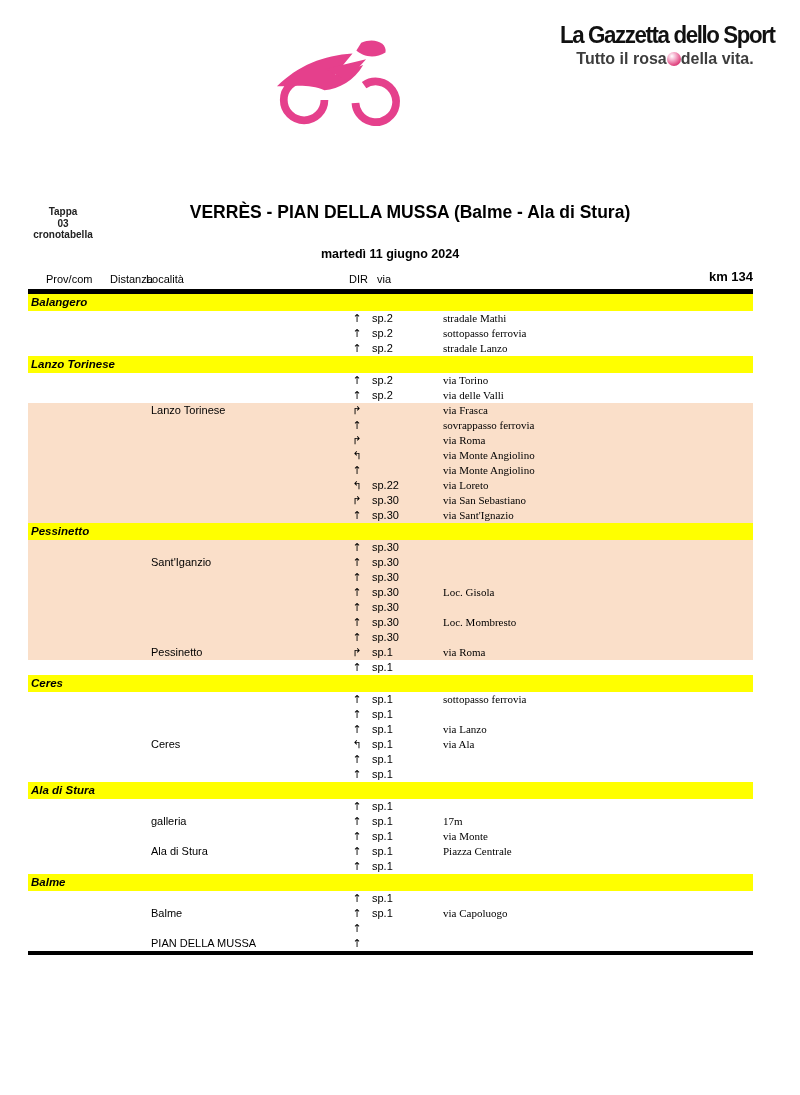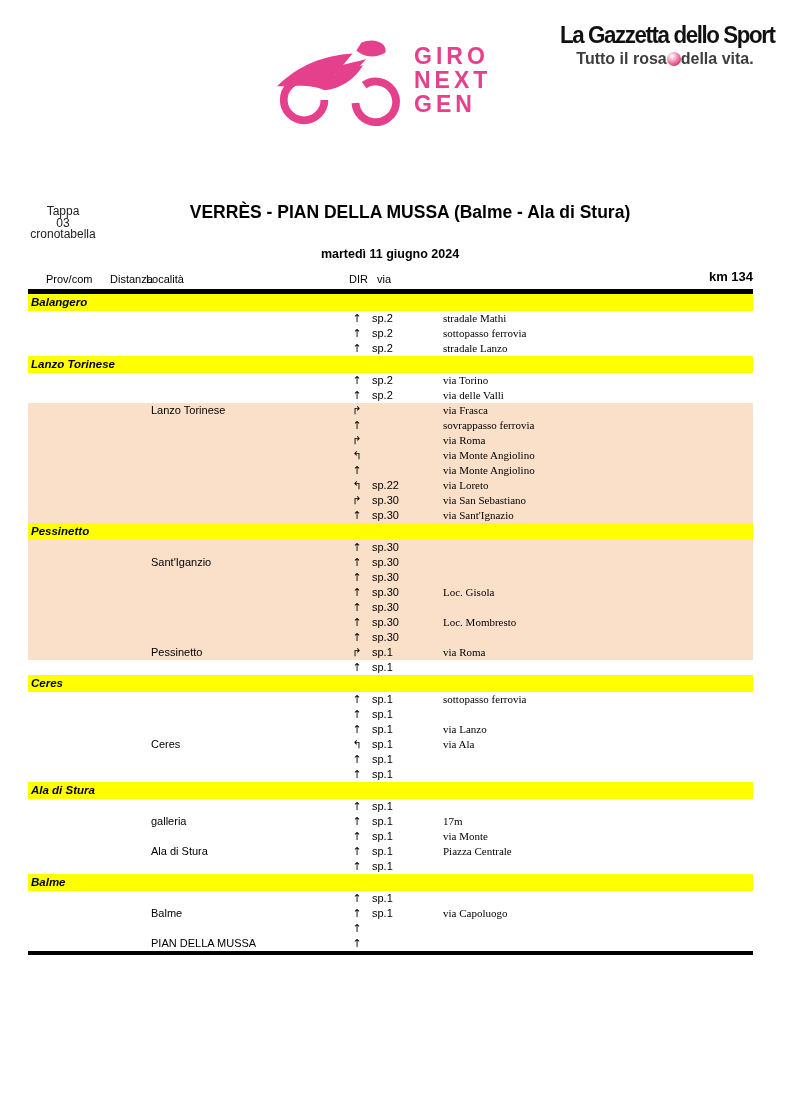--- a/index.html
+++ b/index.html
@@ -31,21 +31,21 @@
     margin-top:2px;font-size:16px;font-weight:bold;color:#3d3d3d;
     display:flex;align-items:center;justify-content:center;gap:0;
   }
   .pink-ball{
     width:14px;height:14px;border-radius:50%;
     background:radial-gradient(circle at 35% 30%, #ffffff 0%, #f6b5d0 28%, #e0447f 70%, #a92458 100%);
     flex:0 0 auto;
   }
 
   
-  .stage-block{position:absolute;left:18px;top:206px;width:90px;text-align:center;font-size:12px;line-height:11.5px;color:#222;}
+  .stage-block{position:absolute;left:18px;top:206px;width:90px;text-align:center;font-size:10px;line-height:11.5px;color:#222;font-weight:bold;}
   .race-title{position:absolute;left:90px;top:202px;width:640px;text-align:center;font-weight:bold;font-size:17.5px;white-space:nowrap;}
   .race-date{position:absolute;left:90px;top:247px;width:600px;text-align:center;font-weight:bold;font-size:12.5px;}
 
   
   .col-heads{position:absolute;left:28px;top:272px;width:725px;height:17px;font-size:11px;}
   .col-heads span{position:absolute;top:1px;}
   .col-provcom{left:18px;}
   .col-distanza{left:62px;padding-left:20px;}
   .col-localita{left:118px;text-align:right;}
   .col-dir{left:321px;}
@@ -81,25 +81,20 @@
       <circle cx="114" cy="68" r="21" stroke="currentColor" stroke-width="8" stroke-dasharray="110 22" transform="rotate(-125 114 68)"></circle>
 
       <path fill="currentColor" d="M12,52 C34,30 60,20 90,18 L72,40 L101,30 C92,46 76,55 61,56 C46,49 28,52 12,52 Z"></path>
 
       <path fill="currentColor" d="M62,34 L104,24 L84,46 Z"></path>
 
       <path fill="currentColor" d="M99,7 C112,1 126,7 124,17 C113,24 100,21 94,15 Z"></path>
     </svg>
   </div>
 
-  <div class="giro-wordmark">
-    <div>GIRO</div>
-    <div>NEXT</div>
-    <div>GEN</div>
-  </div>
 
   <div class="gazzetta">
     <div class="gazzetta-title">La Gazzetta dello Sport</div>
     <div class="gazzetta-tagline">
       <span>Tutto il rosa</span>
       <span class="pink-ball"></span>
       <span>della vita.</span>
     </div>
   </div>
 

